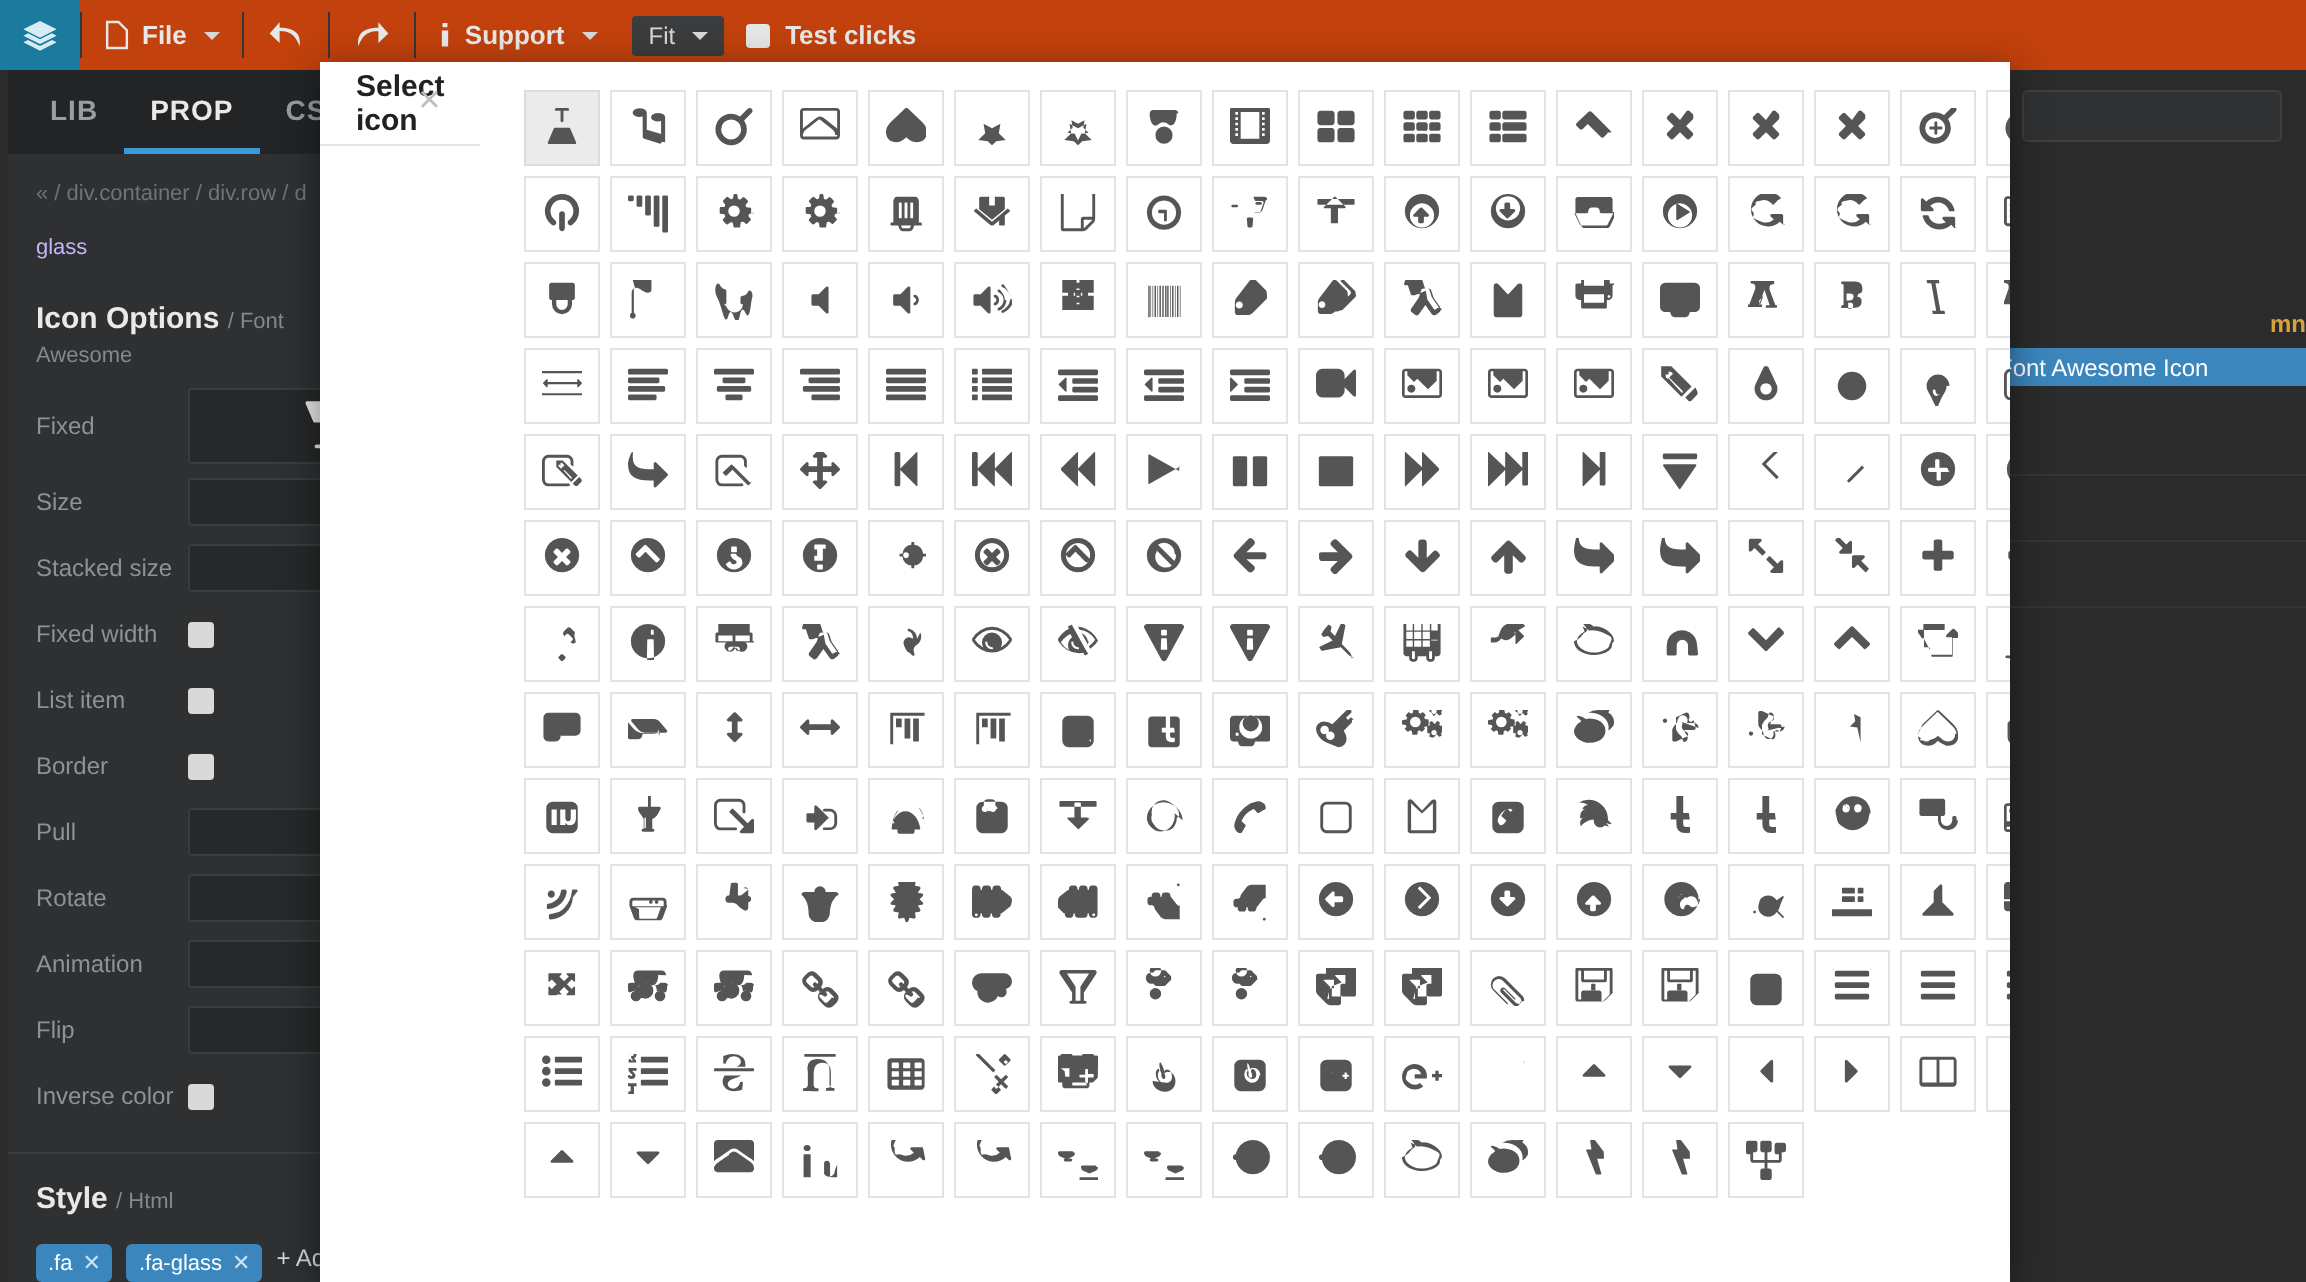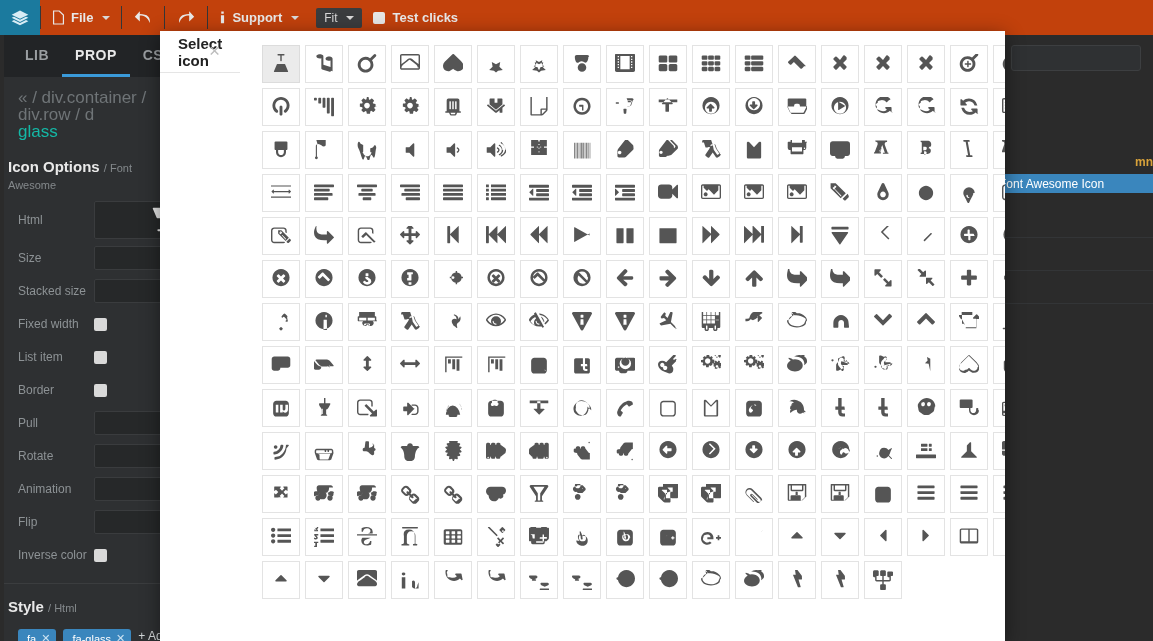--- a/index.html
+++ b/index.html
@@ -45,26 +45,26 @@
     background:#2e3032; z-index:3;
   }
   #tabs { display:flex; height:42px; background:#222426; padding-left:8px; }
   .tab {
     display:flex;align-items:center; padding:0 13px; font-size:14px; font-weight:bold;
     letter-spacing:.5px; color:#9a9ea1; border-bottom:3px solid transparent;
   }
   .tab.active { color:#e9e9e9; border-bottom-color:#3a9ad9; }
 
   #breadcrumb {
-    padding:12px 14px 4px 14px; color:#6f7477; font-size:17px; line-height:17px;
-  }
-  #breadcrumb .bc-last { color:#14b8a6; }
+    padding:12px 14px 4px 14px; color:#6f7477; font-size:11px; line-height:17px;
+  }
+  #breadcrumb .bc-last { color:#c4b5fd;margin-top:10px; }
 
   .section-title {
-    padding:14px 14px 4px 4px; font-size:15px; font-weight:bold; color:#e9e9e9;
+    padding:14px 14px 4px 4px; font-size:15px; font-weight:bold; color:#e9e9e9;margin-left:10px;
   }
   .section-title .sub { font-size:11px; font-weight:normal; color:#84898c; }
 
   .prow { display:flex; align-items:center; min-height:28px; padding:0 0 0 14px; margin-top:5px; }
   .plabel { width:76px; flex:0 0 76px; color:#8d9295; font-size:12px; }
   .pfield {
     flex:1; height:24px; background:#262829; border:1px solid #3a3c3e; border-radius:2px;
     margin-right:10px;
   }
   .pfield.tall { height:38px; display:flex; align-items:center; justify-content:flex-end; padding-right:8px; }
@@ -193,21 +193,21 @@
     <div>« / div.container / div.row / d</div>
     <div class="bc-last">glass</div>
   </div>
 
   <div class="section-title">
     <span>Icon Options</span>
     <span class="sub">/ Font Awesome</span>
   </div>
 
   <div class="prow">
-    <span class="plabel">Html</span>
+    <span class="plabel">Fixed</span>
     <span class="pfield tall">
       <svg width="26" height="26" viewBox="0 0 1536 1792">
         <path fill="#e8e8e8" d="M1399 128l-263 618q-15 32-48 32H448q-33 0-48-32L137 128q-12-31 1-56t45-25h1170q32 0 45 25t1 56zM832 1088v448h192q26 0 45 19t19 45-19 45-45 19H512q-26 0-45-19t-19-45 19-45 45-19h192v-448q0-26 19-45t45-19 45 19 19 45z"></path>
       </svg>
     </span>
   </div>
 
   <div class="prow">
     <span class="plabel">Size</span>
     <span class="pfield"></span>

